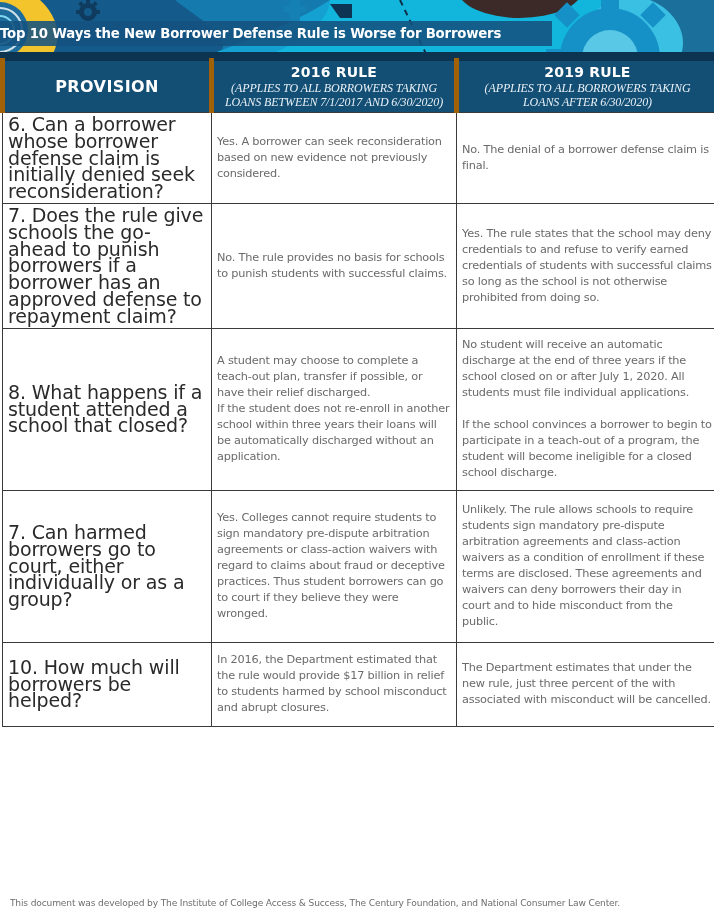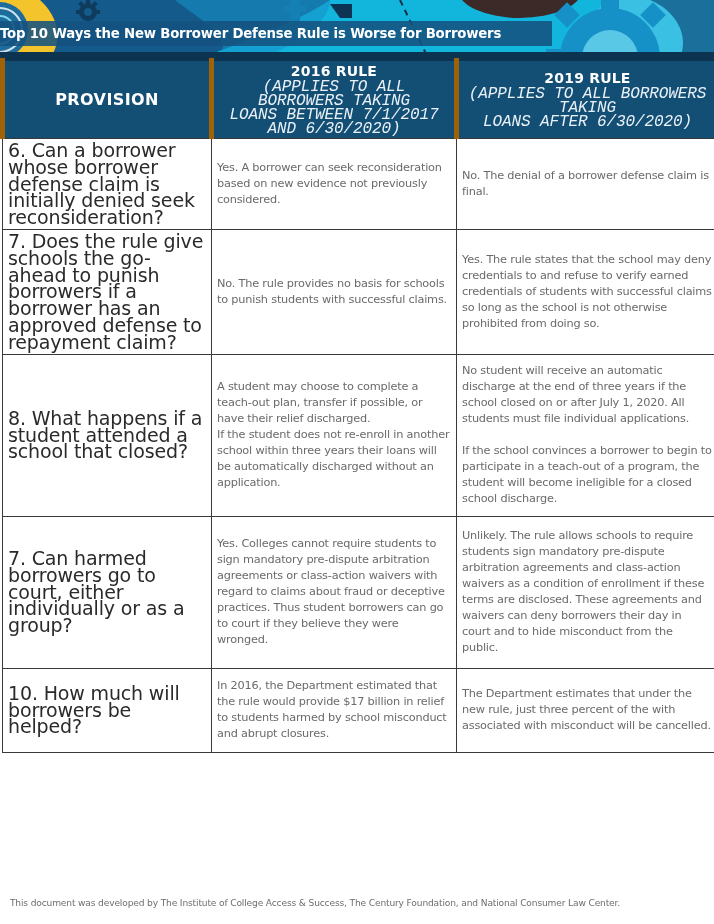--- a/index.html
+++ b/index.html
@@ -35,22 +35,22 @@
       background: #134e74; color: #ffffff; text-align: center;
       border-left: 5px solid #a16207; border-right: 1px solid #0b2f48;
       height: 53px; vertical-align: middle; padding: 2px 4px;
       border-top: 3px solid #0c3450;
     }
     th .h-title {
       display: block; font-family: "DejaVu Sans", sans-serif; font-weight: bold;
       font-size: 14px; letter-spacing: 0.2px; line-height: 17px;
     }
     th .h-sub {
-      display: block; font-family: Liberation Mono, monospace; font-style: italic;
-      font-weight: normal; font-size: 16px; line-height: 14px; letter-spacing: -0.1px;
+      display: block; font-family: Liberation Serif, serif; font-style: italic;
+      font-weight: normal; font-size: 12px; line-height: 14px; letter-spacing: -0.1px;
       color: #e9f1f7;
     }
     th.provision-head .h-title { font-size: 16px; letter-spacing: 0.4px; }
 
     table.rules tbody td {
       border: 1.5px solid #3a3a3a; vertical-align: middle;
       padding: 3px 4px 3px 5px;
     }
     td.q {
       font-family: "DejaVu Sans", sans-serif; font-size: 19px; line-height: 16.8px;

